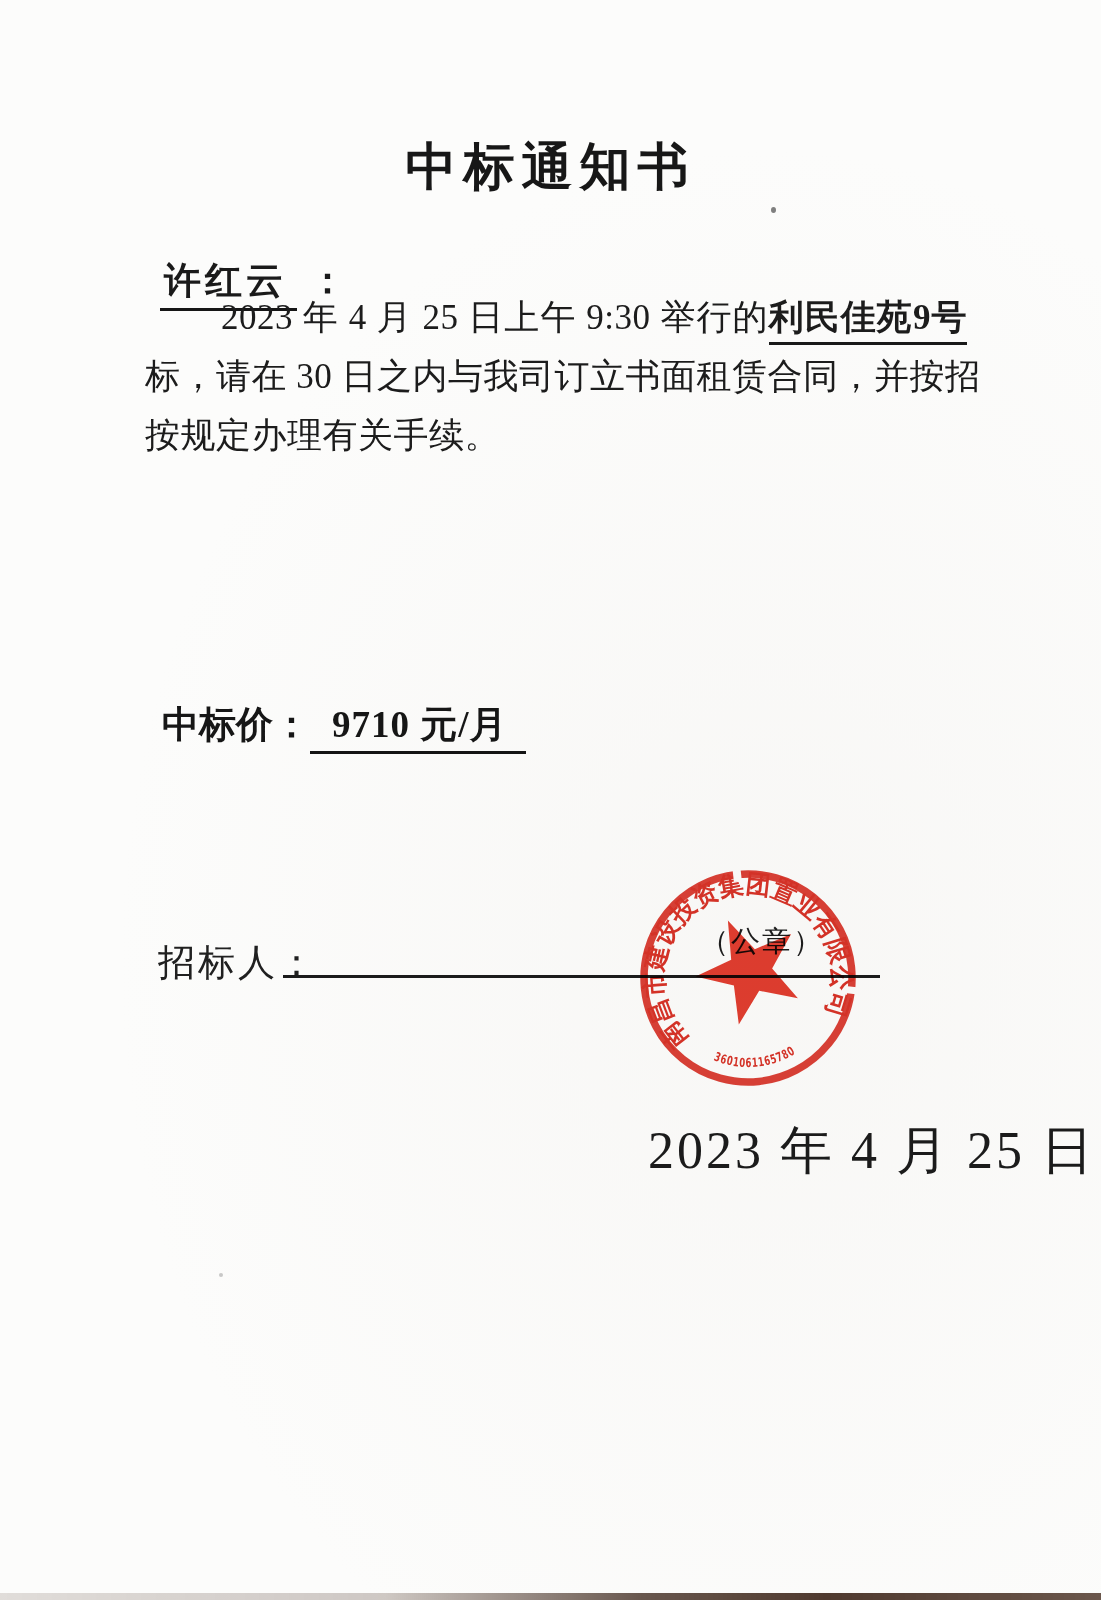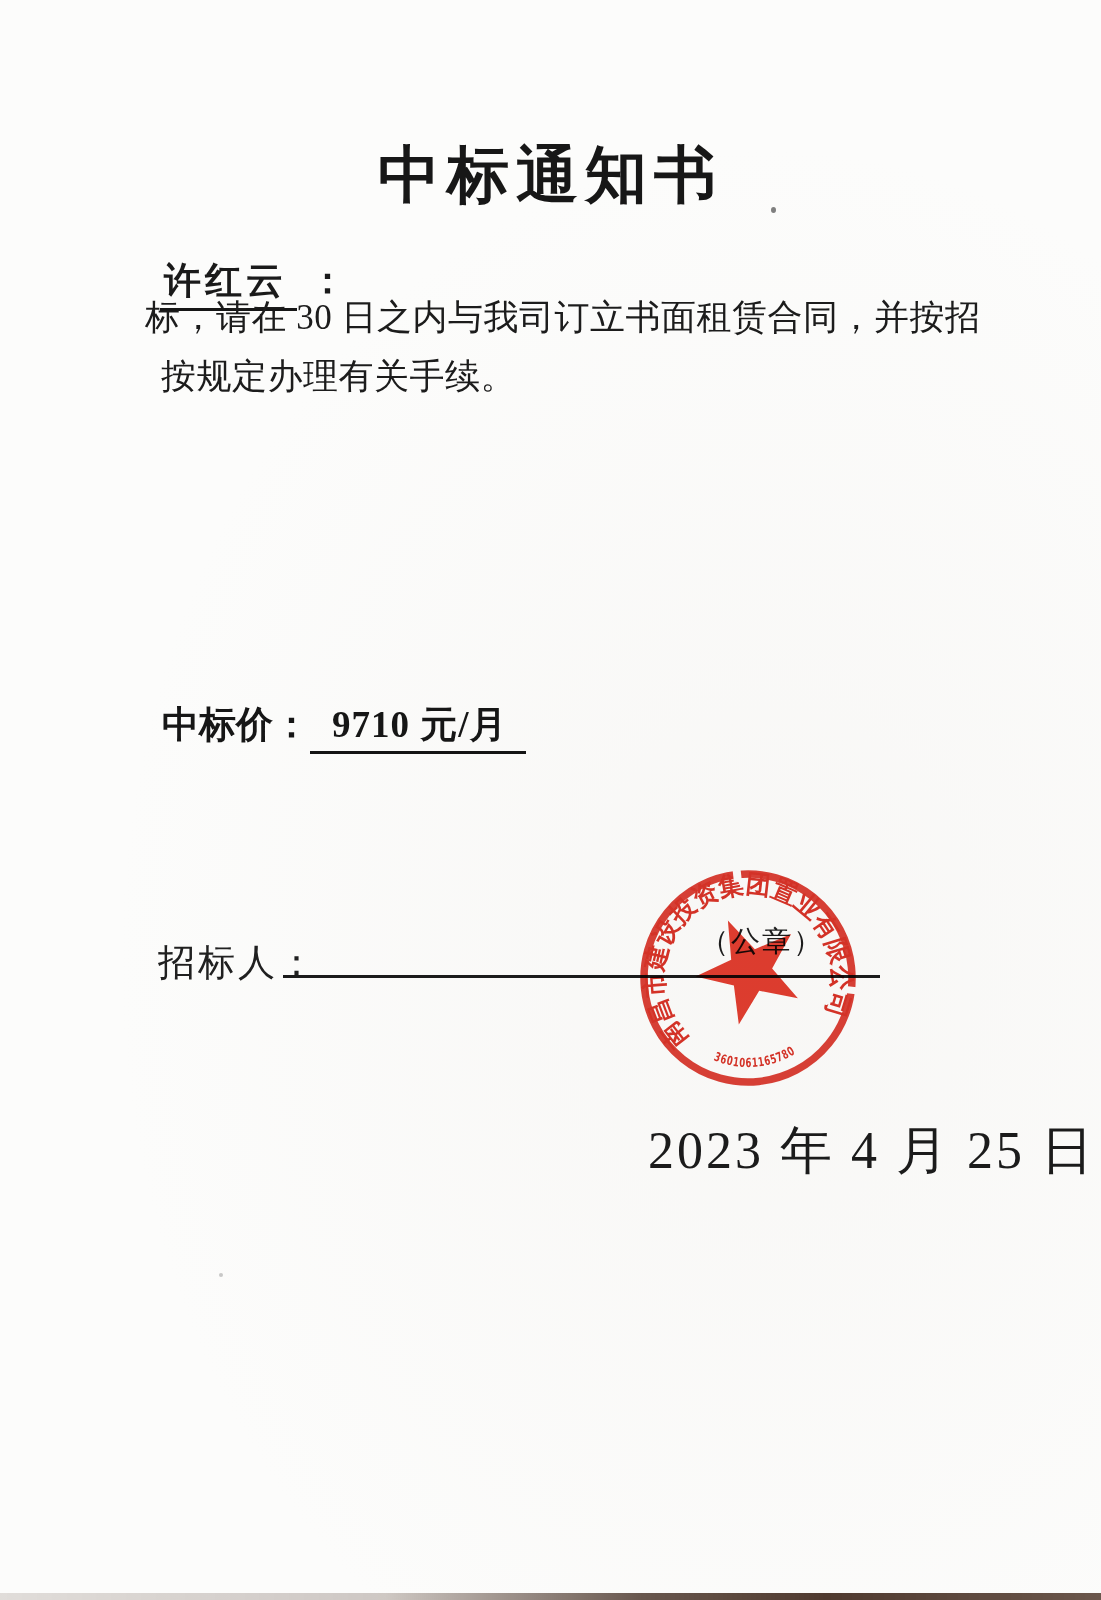--- a/index.html
+++ b/index.html
@@ -7,31 +7,31 @@
     width:1101px;height:1600px;position:relative;overflow:hidden;
     background:#fdfdfc;
     font-family:"Liberation Serif","DejaVu Serif",serif;
     color:#1d1d1d;
   }
   .page{position:absolute;inset:0;background:
     radial-gradient(ellipse at 70% 60%, rgba(235,232,228,.25), rgba(255,255,255,0) 60%),
     #fcfcfb;}
   .title{
     position:absolute;top:133px;left:0;width:1101px;text-align:center;
-    font-size:62px;font-weight:700;letter-spacing:7px;color:#171717;
+    font-size:51px;font-weight:700;letter-spacing:7px;color:#171717;
   }
   .addressee{position:absolute;left:160px;top:213px;font-size:37px;font-weight:700;color:#1a1a1a;margin-top:43px;}
   .addressee .name{border-bottom:3px solid #161616;padding:0 10px 7px 4px;letter-spacing:4px;}
   .addressee .colon{margin-left:12px;font-weight:700;}
   .para{
     position:absolute;left:145px;top:288px;width:822px;
     font-size:35px;line-height:59px;color:#1c1c1c;letter-spacing:.5px;
   }
   .pline{text-align:justify;text-align-last:justify;white-space:nowrap;}
-  .pline.last{text-align-last:left;margin-left:16px;}
+  .pline.last{text-align-last:left;}
   .indent{display:inline-block;width:76px;}
   .emph{font-weight:700;border-bottom:3px solid #191919;padding-bottom:5px;}
   .price{position:absolute;left:162px;top:700px;font-size:37px;font-weight:700;color:#161616;}
   .price .value{border-bottom:3px solid #141414;padding:0 18px 6px 22px;letter-spacing:1px;}
   .bidder{position:absolute;left:158px;top:938px;font-size:37px;color:#202020;letter-spacing:3px;}
   .bidder-line{position:absolute;left:283px;top:975px;width:597px;height:3px;background:#1b1b1b;z-index:1;}
   .seal-note{position:absolute;left:700px;top:922px;font-size:29px;color:#1c1c1c;letter-spacing:2px;z-index:2;}
   .date{position:absolute;left:648px;top:1116px;font-size:52px;color:#1b1b1b;letter-spacing:3px;}
   .seal{position:absolute;left:616px;top:846px;width:264px;height:264px;z-index:5;
         mix-blend-mode:multiply;transform:rotate(-6deg);opacity:.95;}
@@ -50,20 +50,21 @@
 
 <div class="page">
 
   <div class="title">中标通知书</div>
 
   <div class="addressee">
     <span class="name">许红云</span><span class="colon">：</span>
   </div>
 
   <div class="para">
+    <div class="pline"><span class="indent"></span><span>2023 年 4 月 25 日上午 9:30 举行的</span><span class="emph">利民佳苑9号</span></div>
     <div class="pline"><span>标，请在 30 日之内与我司订立书面租赁合同，并按招</span></div>
     <div class="pline last"><span>按规定办理有关手续。</span></div>
   </div>
 
   <div class="price">
     <span>中标价：</span><span class="value">9710 元/月</span>
   </div>
 
   <div class="bidder">招标人：</div>
   <div class="bidder-line"></div>

